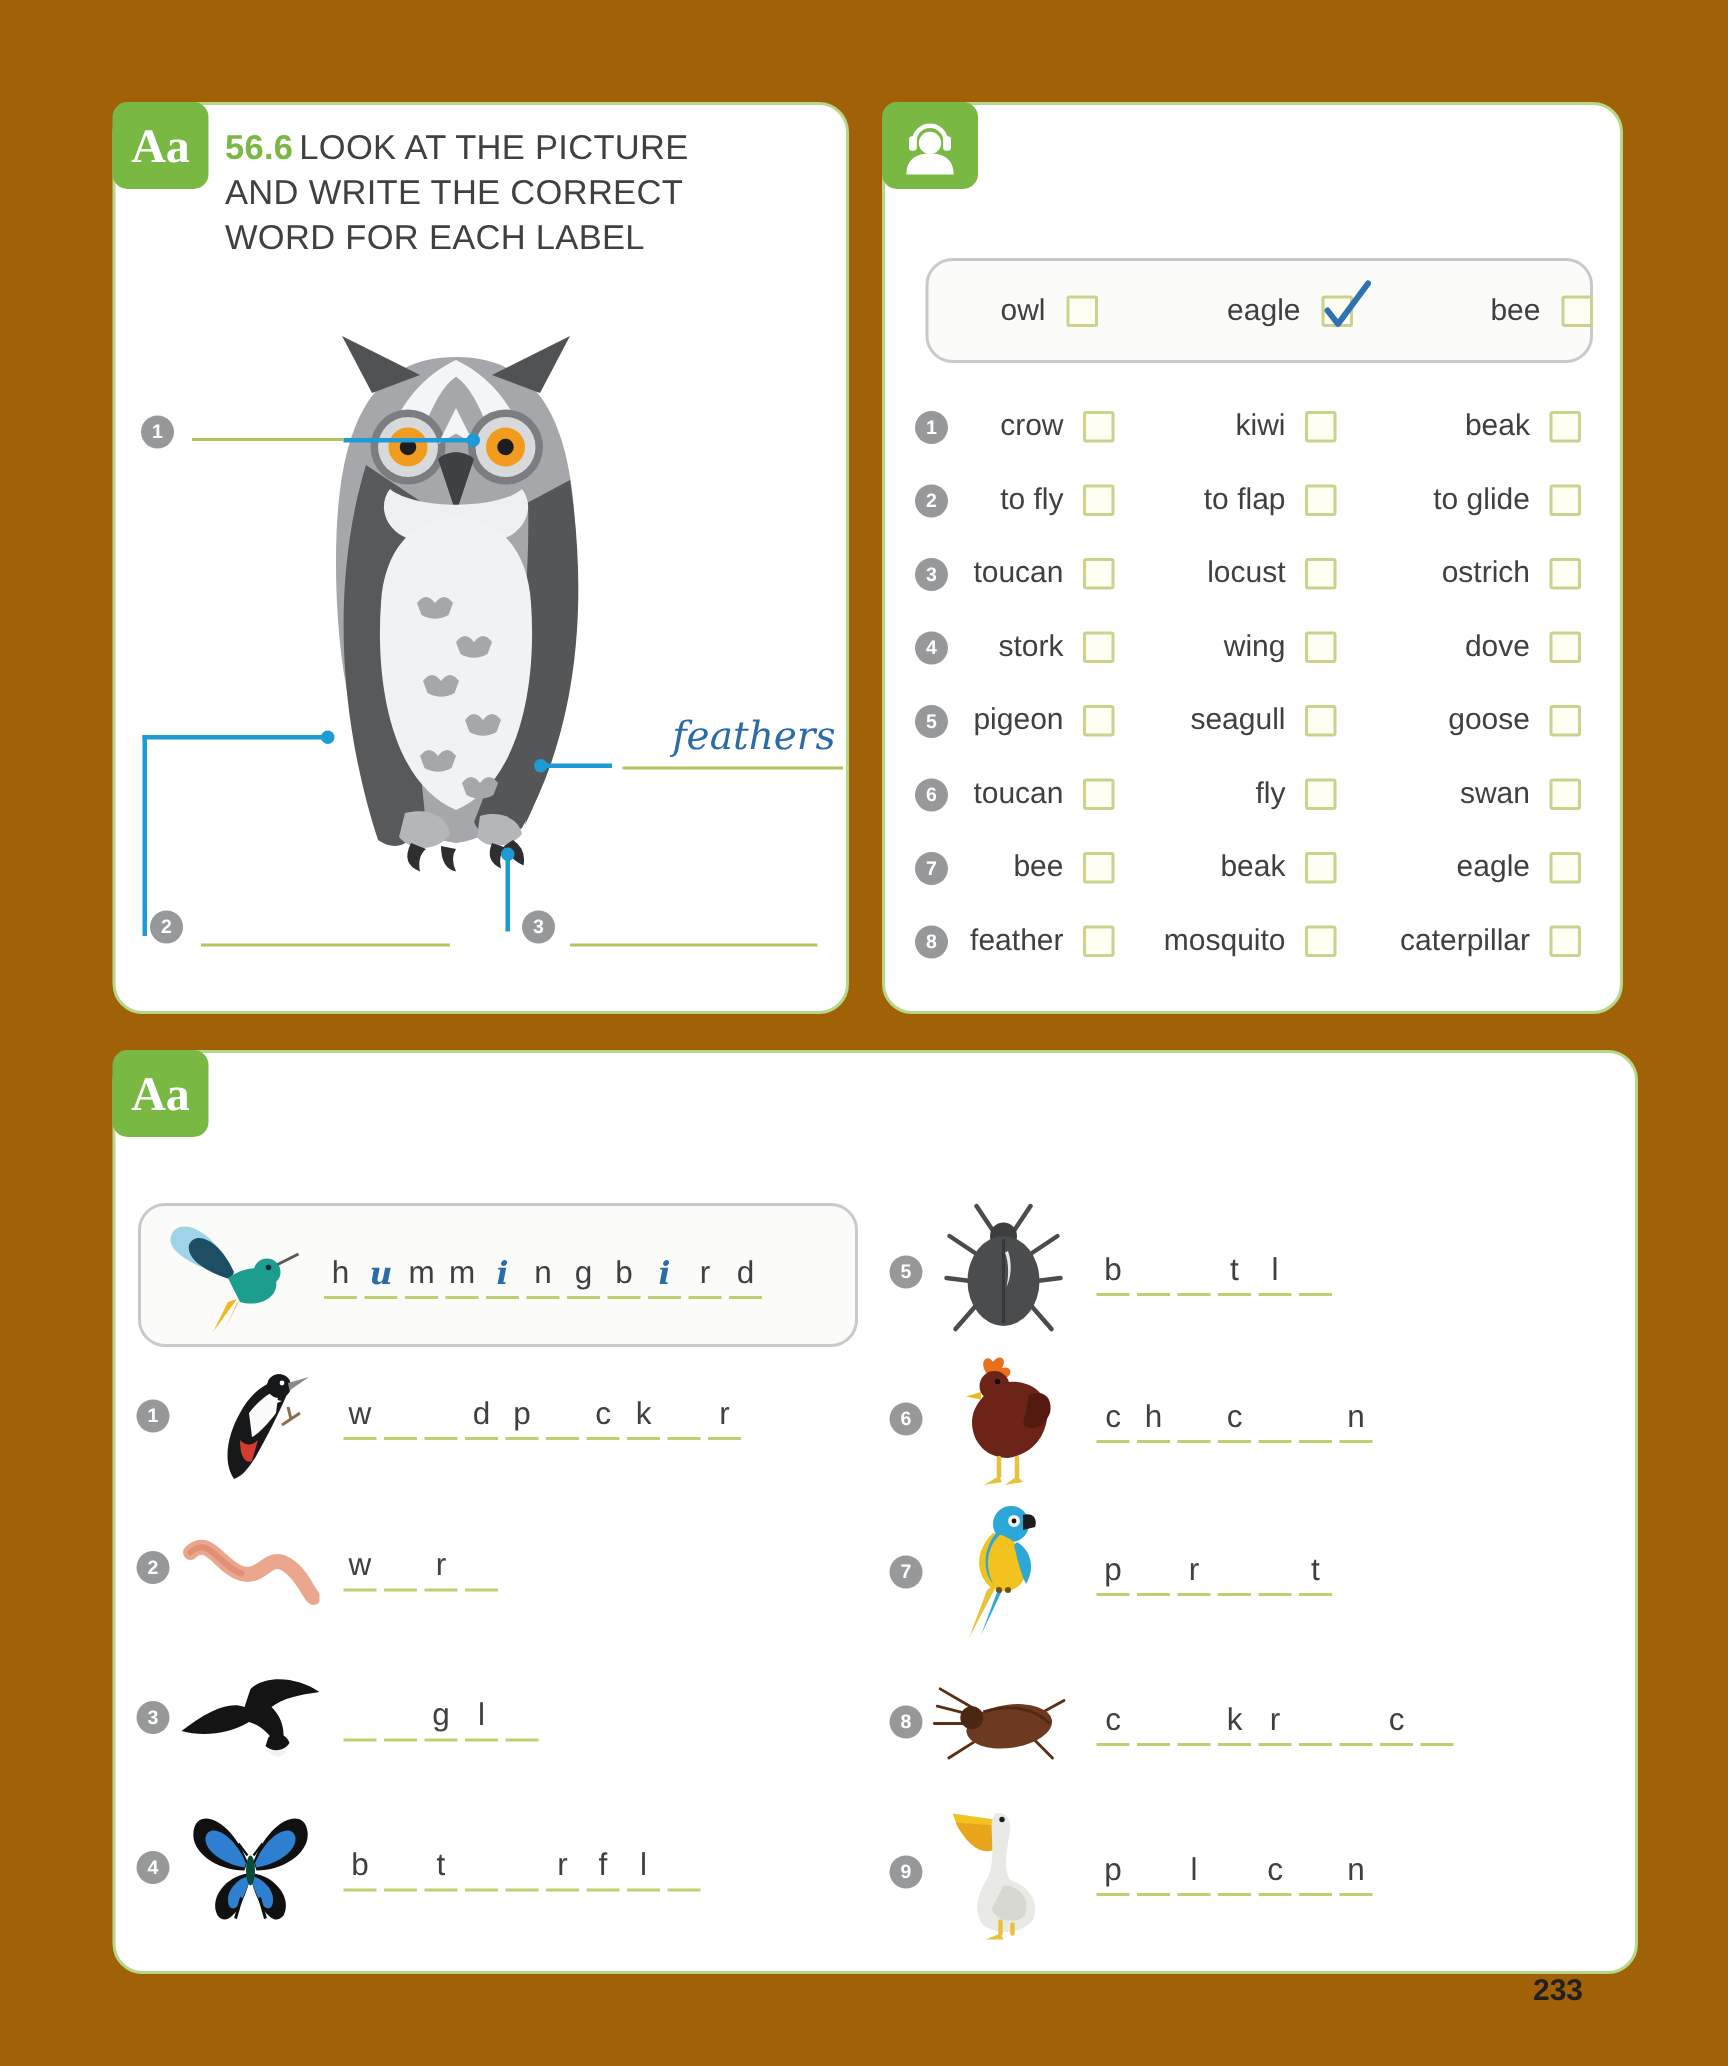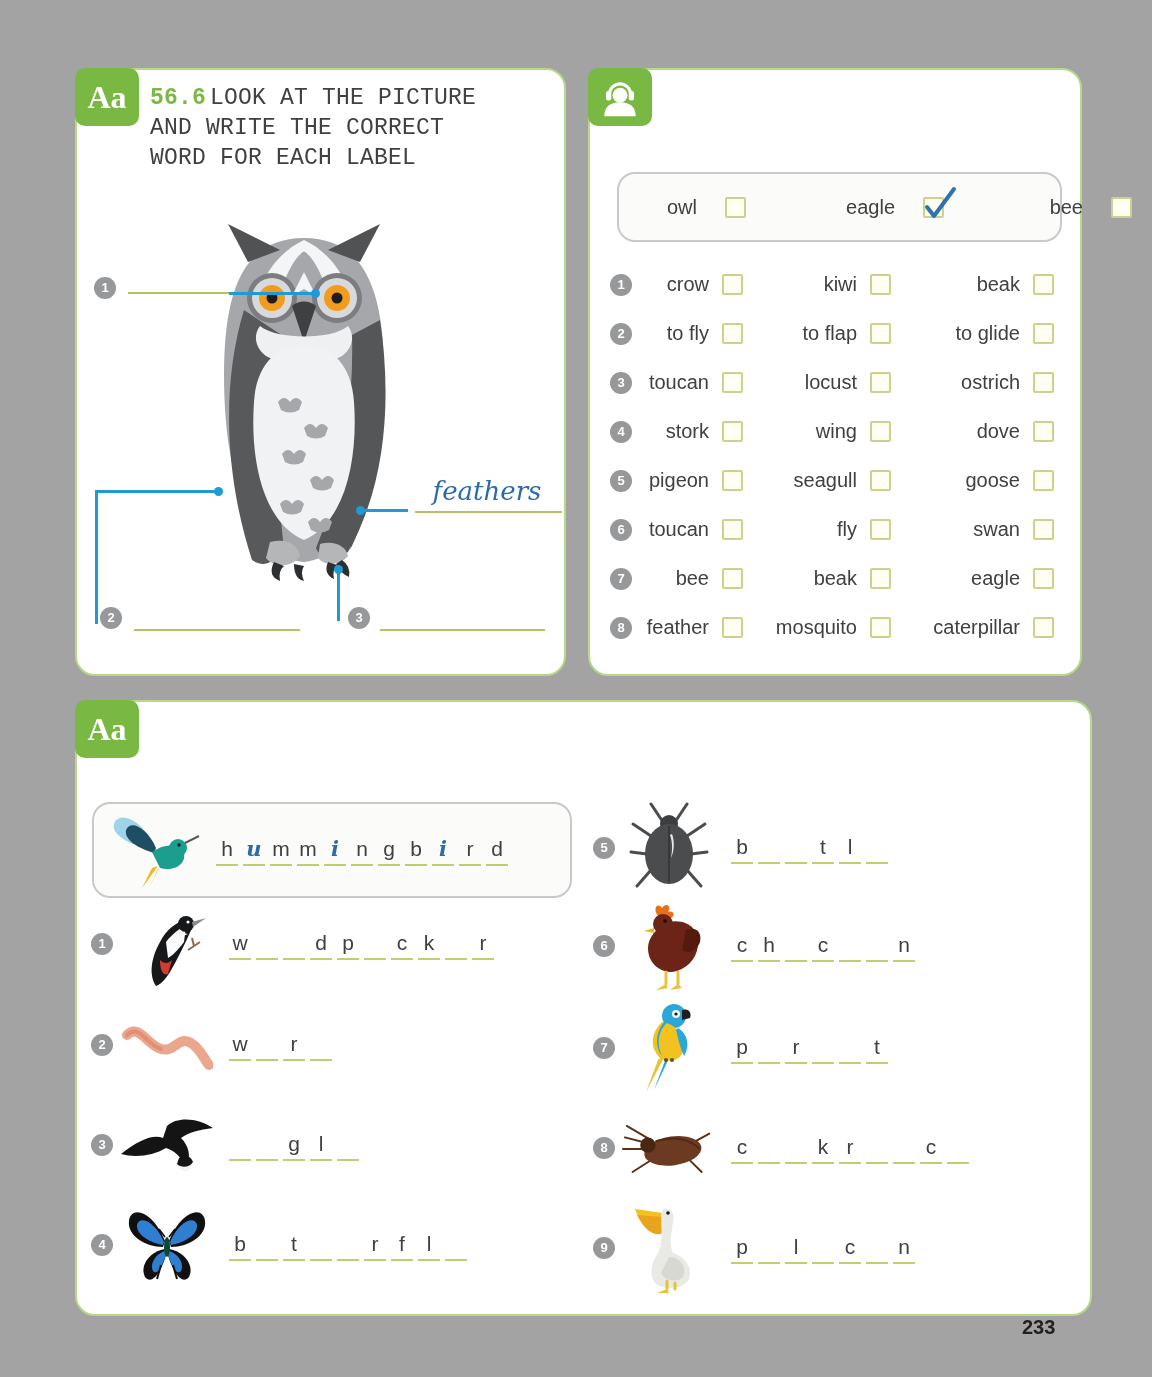--- a/index.html
+++ b/index.html
@@ -1,16 +1,16 @@
 <!DOCTYPE html>
 <html><head>
 <meta charset="utf-8">
 <style>
   html,body{margin:0;padding:0;background:#ffffff;}
-  .page{position:relative;width:1152px;height:1377px;background:#a3a3a3;
+  .page{position:relative;width:1152px;height:1377px;background:#a16207;
         font-family:"Liberation Sans",sans-serif;color:#3f4040;overflow:hidden;}
 
   
   .panel{position:absolute;border:2px solid #b7d789;border-radius:20px;background:#fff;}
   #panel-566{left:75px;top:68px;width:487px;height:604px;}
   #panel-567{left:588px;top:68px;width:490px;height:604px;}
   #panel-568{left:75px;top:700px;width:1013px;height:612px;}
 
   .badge{position:absolute;left:-2px;top:-2px;width:64px;height:58px;background:#79b843;
          border-radius:10px;display:flex;align-items:center;justify-content:center;}
@@ -25,21 +25,21 @@
   .olive-line{height:2px;background:#b9c05e;}
   .blue-line{background:#1e9ad6;}
   .blue-dot{width:9px;height:9px;border-radius:50%;background:#1e9ad6;}
   .hand{font-family:"DejaVu Serif",serif;font-style:italic;color:#2b6ba8;}
   .feathers-word{font-size:26px;text-align:center;}
 
   
   .ex-box{position:absolute;border:2px solid #c9c9c9;border-radius:18px;background:#fbfbf9;}
   #ex567-example{left:27px;top:102px;width:445px;height:70px;display:grid;
                  grid-template-columns:62px 22px 120px 22px 110px 22px;column-gap:14px;
-                 align-items:center;padding-left:16px;box-sizing:border-box;gap:28px;}
+                 align-items:center;padding-left:16px;box-sizing:border-box;}
   #rows567{position:absolute;left:0;top:190px;width:100%;}
   .arow{display:grid;grid-template-columns:22px 64px 22px 100px 22px 115px 22px;
         column-gap:13px;align-items:center;padding-left:20px;height:49px;}
   .word{font-size:20px;color:#3f4040;white-space:nowrap;text-align:right;}
   .w-right{text-align:right;}
   .cb{position:relative;width:21px;height:21px;border:2px solid #ccd28d;background:#fefef2;
       border-radius:2px;box-sizing:border-box;}
   .cb svg.tick{position:absolute;left:-3px;top:-14px;overflow:visible;}
 
   
@@ -56,21 +56,21 @@
 </style>
 </head>
 <body>
 
 <div class="page">
 
   <section class="panel" id="panel-566">
     <div class="badge">
       <span class="aa-text">Aa</span>
     </div>
-    <div class="ex-head" style="left:73px;top:14px;width:360px;font-family:Liberation Mono, monospace;">
+    <div class="ex-head" style="left:73px;top:14px;width:360px;">
       <span class="ex-num">56.6</span><span>LOOK AT THE PICTURE AND WRITE THE CORRECT WORD FOR EACH LABEL</span>
     </div>
 
     <svg class="abs" style="left:105px;top:140px;" width="245" height="400" viewBox="0 0 245 400">
       <path d="M196 105 C208 180 204 265 168 340 C184 270 190 185 182 120 Z" fill="#555658"></path>
       <path d="M122 28 C185 28 202 85 202 165 C202 258 180 345 122 352 C64 345 42 258 42 165 C42 85 59 28 122 28 Z" fill="#a5a7aa"></path>
       <path d="M198 110 C210 190 204 275 166 342 C150 352 138 348 134 338 C160 275 172 195 170 125 Z" fill="#555658"></path>
       <path d="M62 100 C40 172 42 264 70 350 C84 360 98 350 101 330 C92 248 92 168 101 126 Z" fill="#58595b"></path>
       <path d="M66 52 L46 14 L98 40 Z" fill="#515254"></path>
       <path d="M178 52 L198 14 L146 40 Z" fill="#515254"></path>
@@ -118,21 +118,21 @@
     <div class="abs olive-line" style="left:57px;top:559px;width:166px;"></div>
 
     <div class="abs blue-line" style="left:260px;top:499px;width:3px;height:52px;"></div>
     <div class="abs blue-dot" style="left:257px;top:495px;"></div>
     <div class="abs num-circle" style="left:271px;top:537px;">3</div>
     <div class="abs olive-line" style="left:303px;top:559px;width:165px;"></div>
 
     <div class="abs blue-dot" style="left:279px;top:436px;"></div>
     <div class="abs blue-line" style="left:285px;top:439px;width:46px;height:3px;"></div>
     <div class="abs olive-line" style="left:338px;top:441px;width:147px;"></div>
-    <div class="abs hand feathers-word" style="left:340px;top:406px;width:140px;">feathers</div>
+    <div class="abs hand feathers-word" style="left:340px;top:406px;width:140px;text-align:right;">feathers</div>
   </section>
 
   <section class="panel" id="panel-567">
     <div class="badge">
       <svg width="44" height="42" viewBox="0 0 48 48">
         <path d="M12 21 a12 12 0 0 1 24 0" fill="none" stroke="#fff" stroke-width="3.5"></path>
         <rect x="8" y="17" width="6" height="11" rx="2.5" fill="#fff"></rect>
         <rect x="34" y="17" width="6" height="11" rx="2.5" fill="#fff"></rect>
         <circle cx="24" cy="22" r="8.5" fill="#fff"></circle>
         <path d="M6 46 C6 34 14 30 24 30 C34 30 42 34 42 46 Z" fill="#fff"></path>

